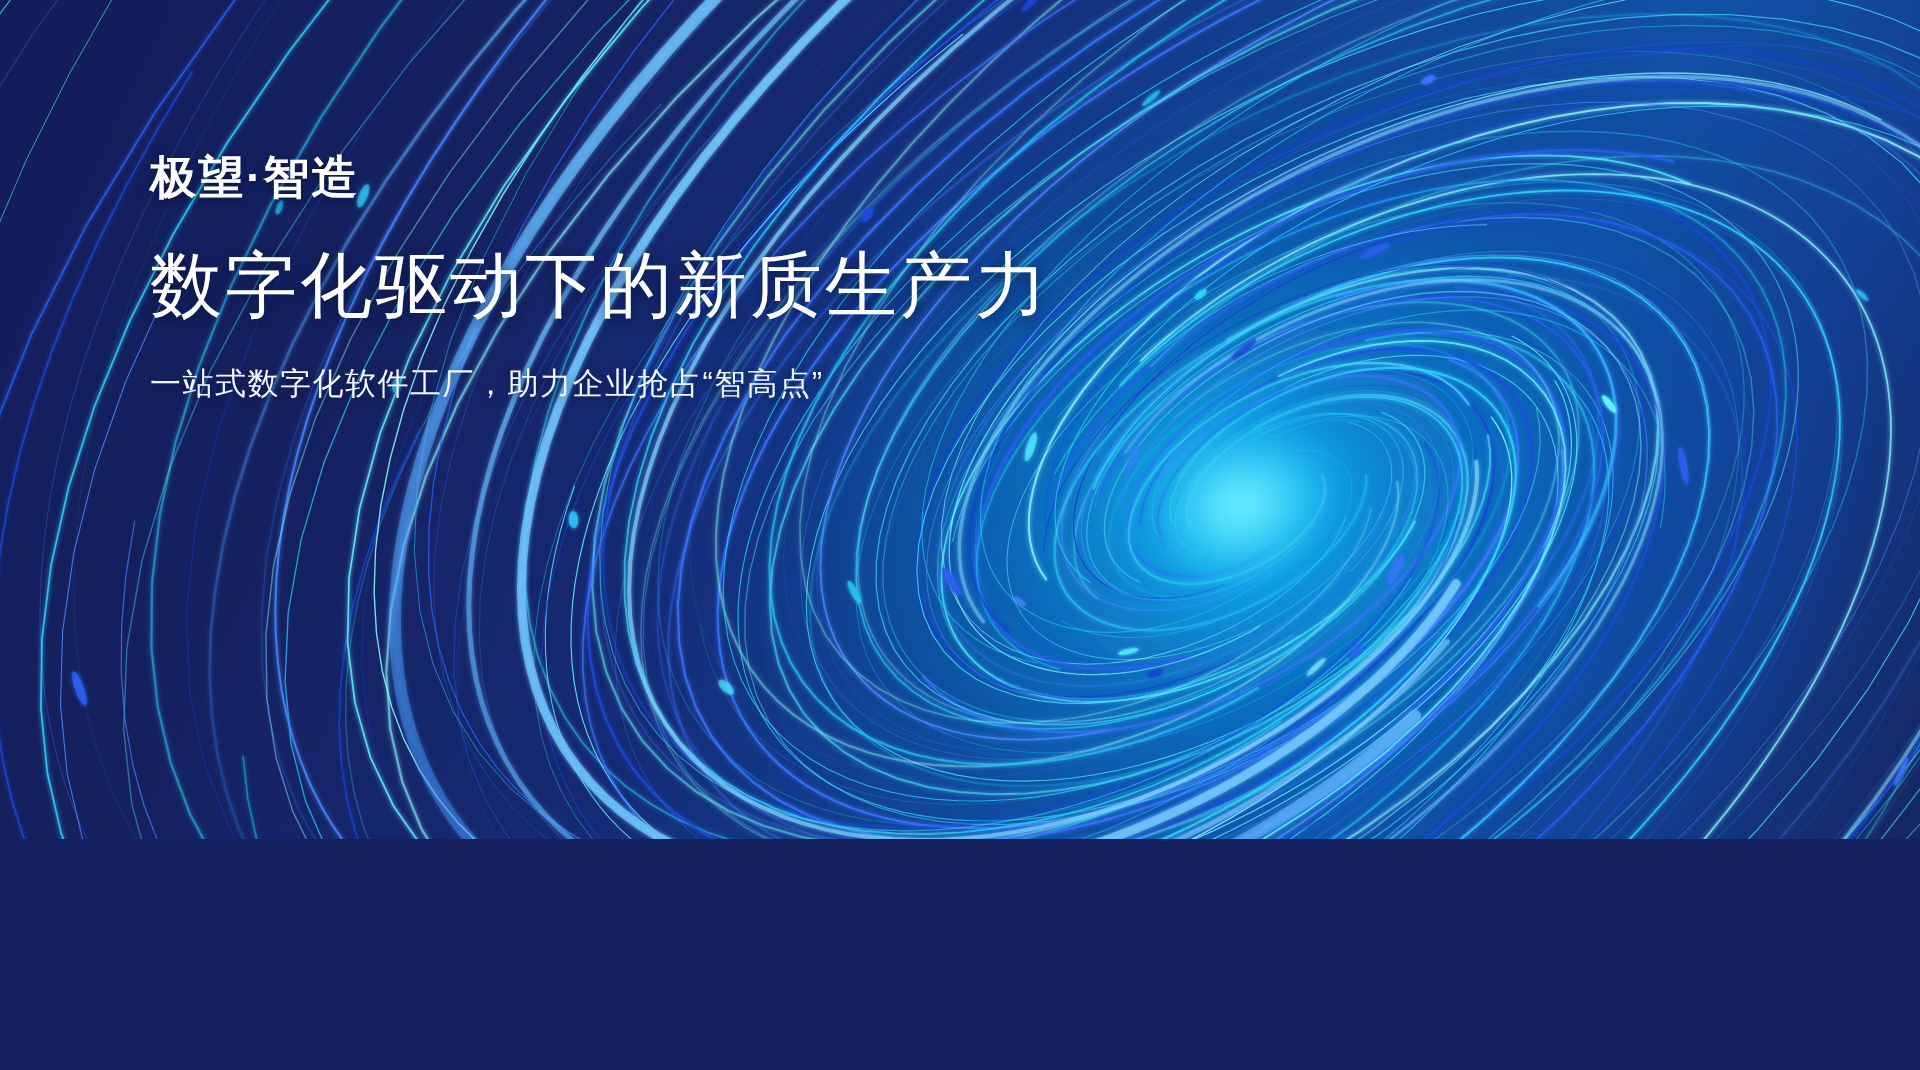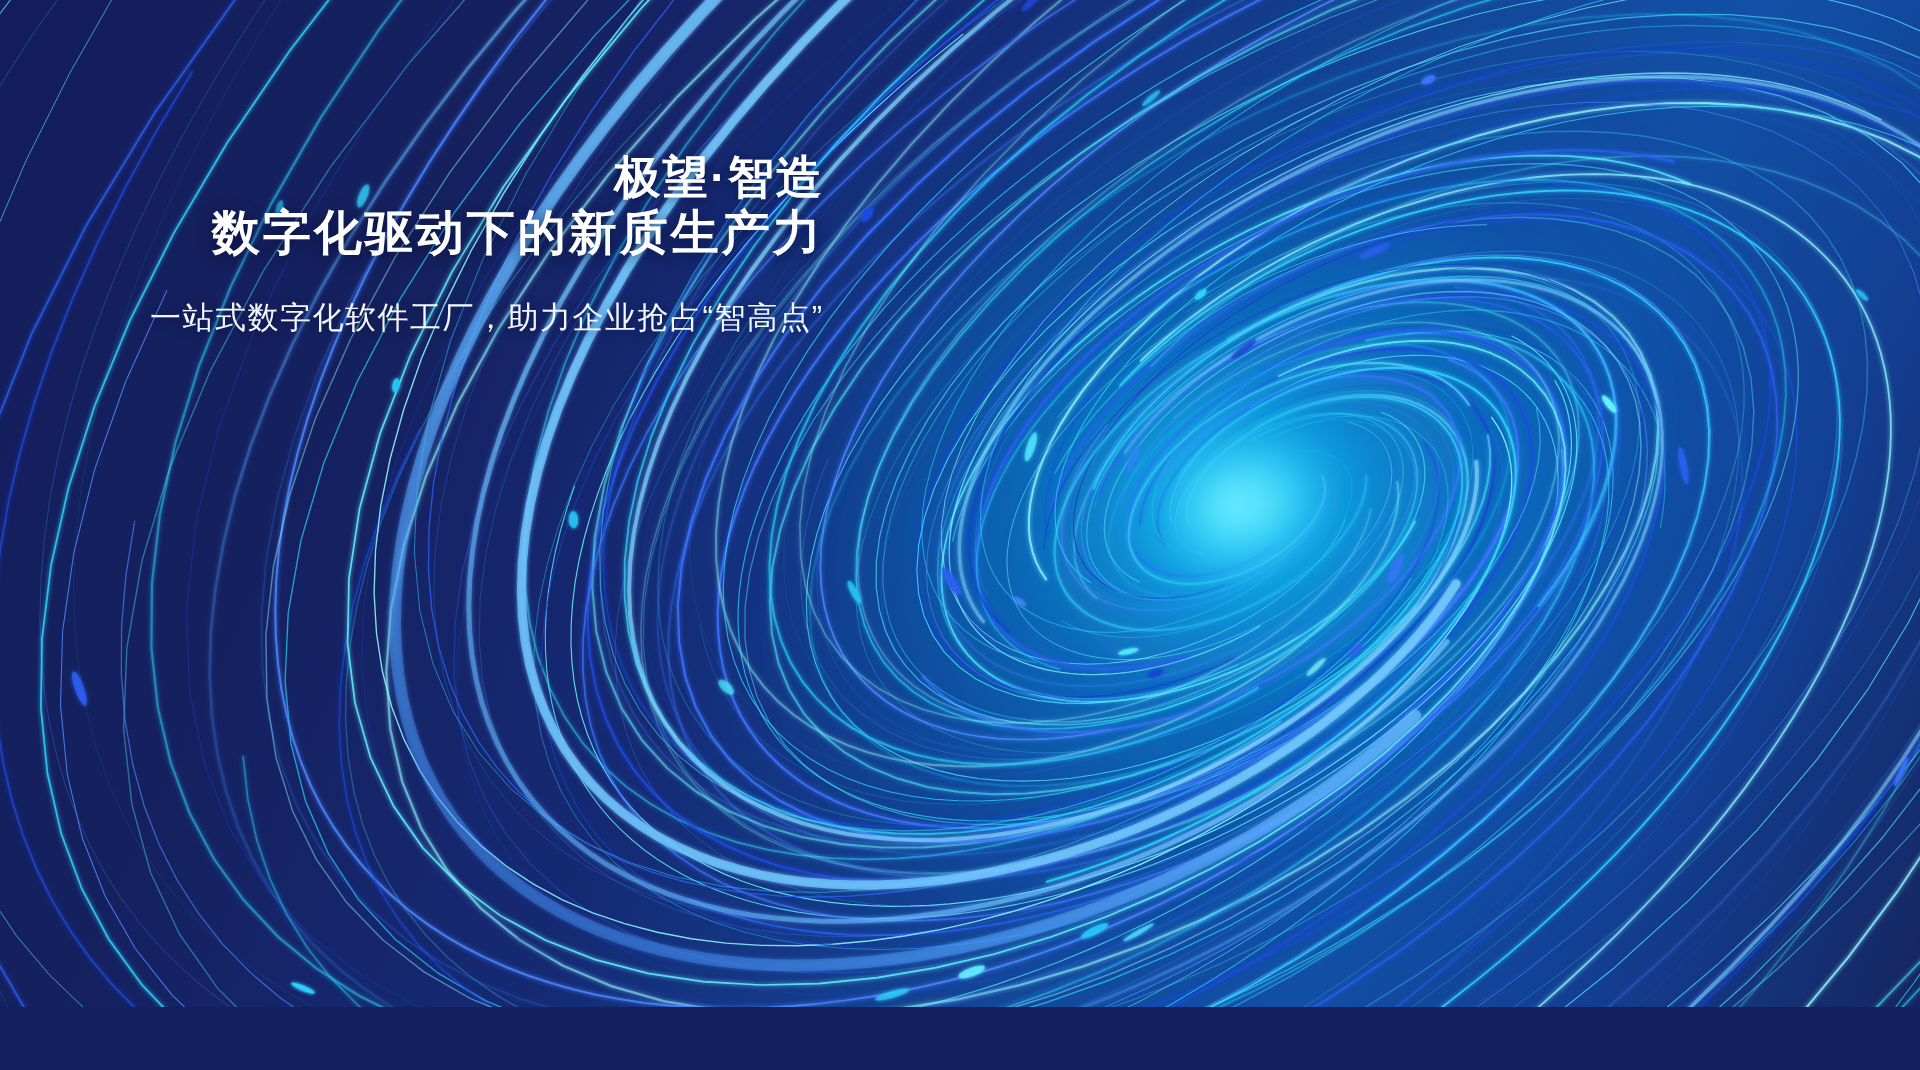--- a/index.html
+++ b/index.html
@@ -4,39 +4,38 @@
 <style>
   * { margin:0; padding:0; box-sizing:border-box; }
   html, body {
     width:1920px; height:1070px;
     overflow:hidden;
     background:#141f5e;
     font-family:"Liberation Sans", sans-serif;
   }
   #stage {
     position:relative;
-    width:1920px; height:1007px;
+    width:1920px; height:839px;
     overflow:hidden;
     background:
       radial-gradient(ellipse 1100px 900px at 1240px 510px,
         rgba(0,190,240,0.95) 0%,
         rgba(0,160,225,0.70) 9%,
         rgba(10,120,200,0.50) 22%,
         rgba(14,84,175,0.30) 38%,
         rgba(18,48,130,0.10) 58%,
         rgba(20,33,94,0.0) 76%),
       linear-gradient(115deg,
         #141d5c 0%,
         #15215f 22%,
         #152a74 42%,
         #134a9c 62%,
         #1152a8 74%,
         #133f92 86%,
         #16255f 100%);
-    text-align: right;
   }
   #bg-svg {
     position:absolute; inset:0;
     width:1920px; height:1070px;
     display:block;
   }
   #core-glow {
     position:absolute;
     left:1090px; top:360px;
     width:330px; height:300px;
@@ -59,22 +58,23 @@
   .eyebrow {
     font-size:46px;
     font-weight:700;
     color:#ffffff;
     letter-spacing:2px;
     line-height:1.2;
     text-shadow:0 2px 10px rgba(4,10,45,0.55);
     white-space:nowrap;
   }
   .headline {
-    font-size:48px;
-    font-weight:700;
+    margin-top:38px;
+    font-size:72px;
+    font-weight:400;
     color:#ffffff;
     letter-spacing:3px;
     line-height:1.18;
     text-shadow:0 3px 14px rgba(4,10,45,0.6);
     white-space:nowrap;
   }
   .subline {
     margin-top:36px;
     font-size:31px;
     font-weight:400;

